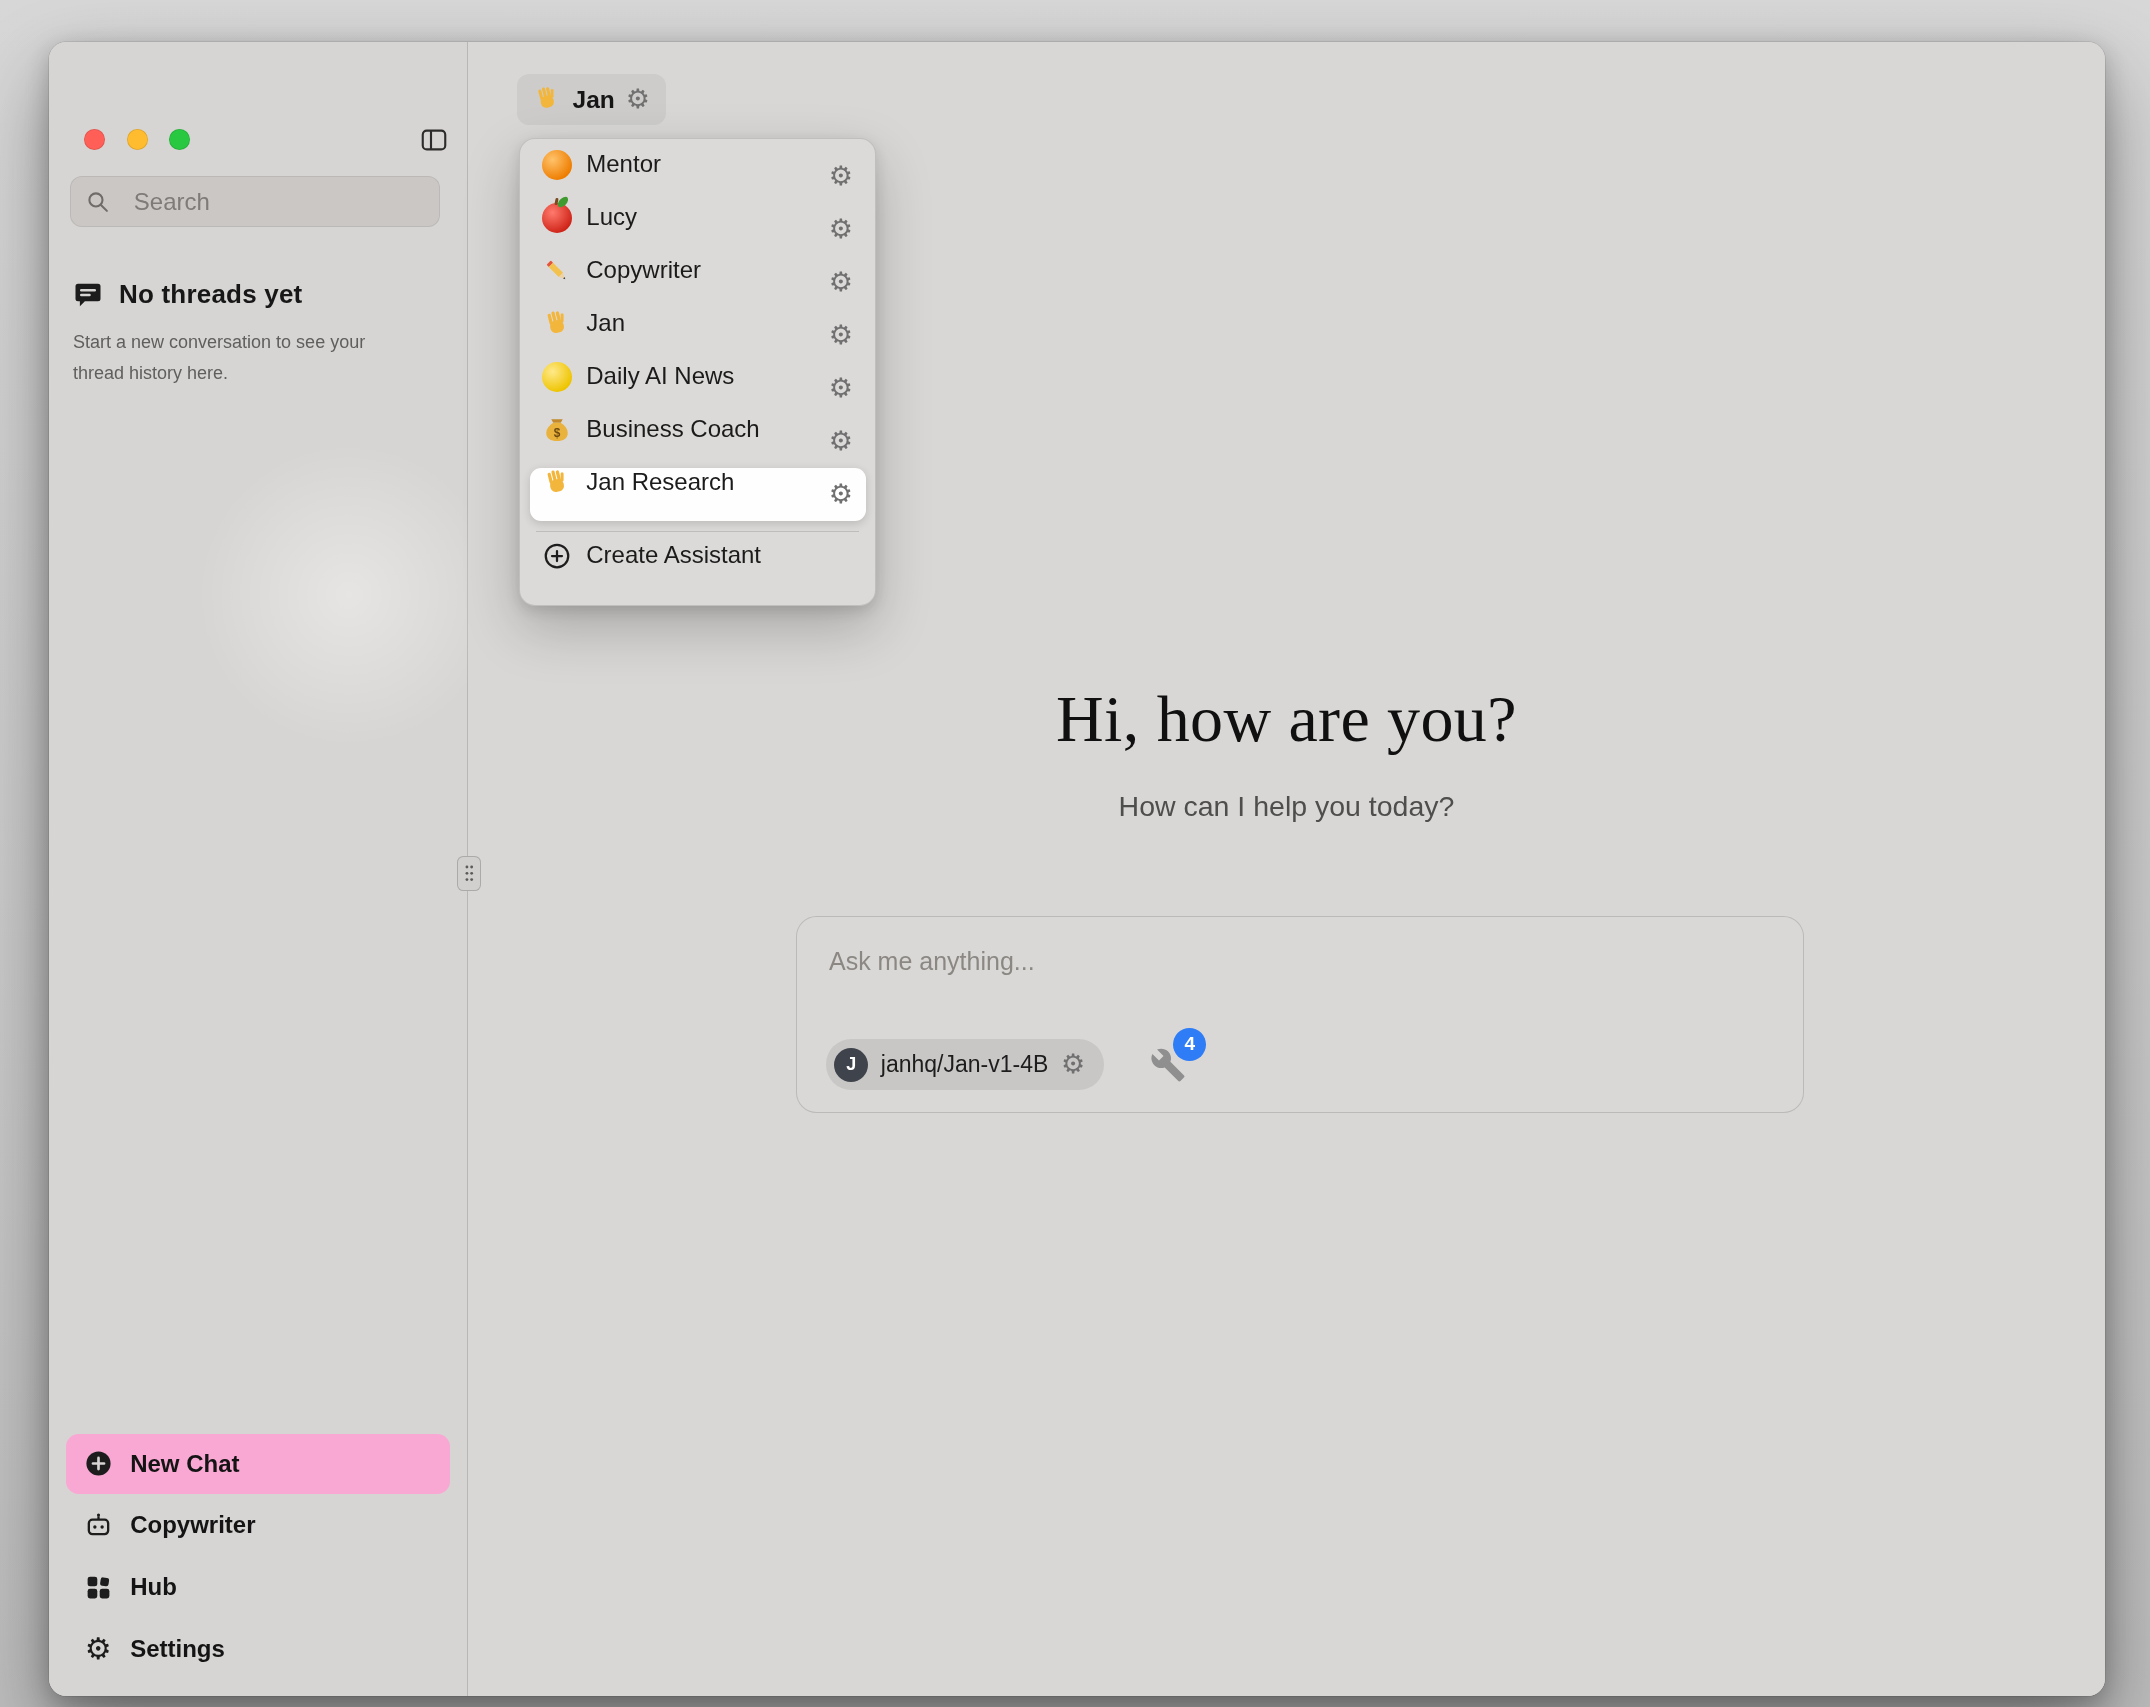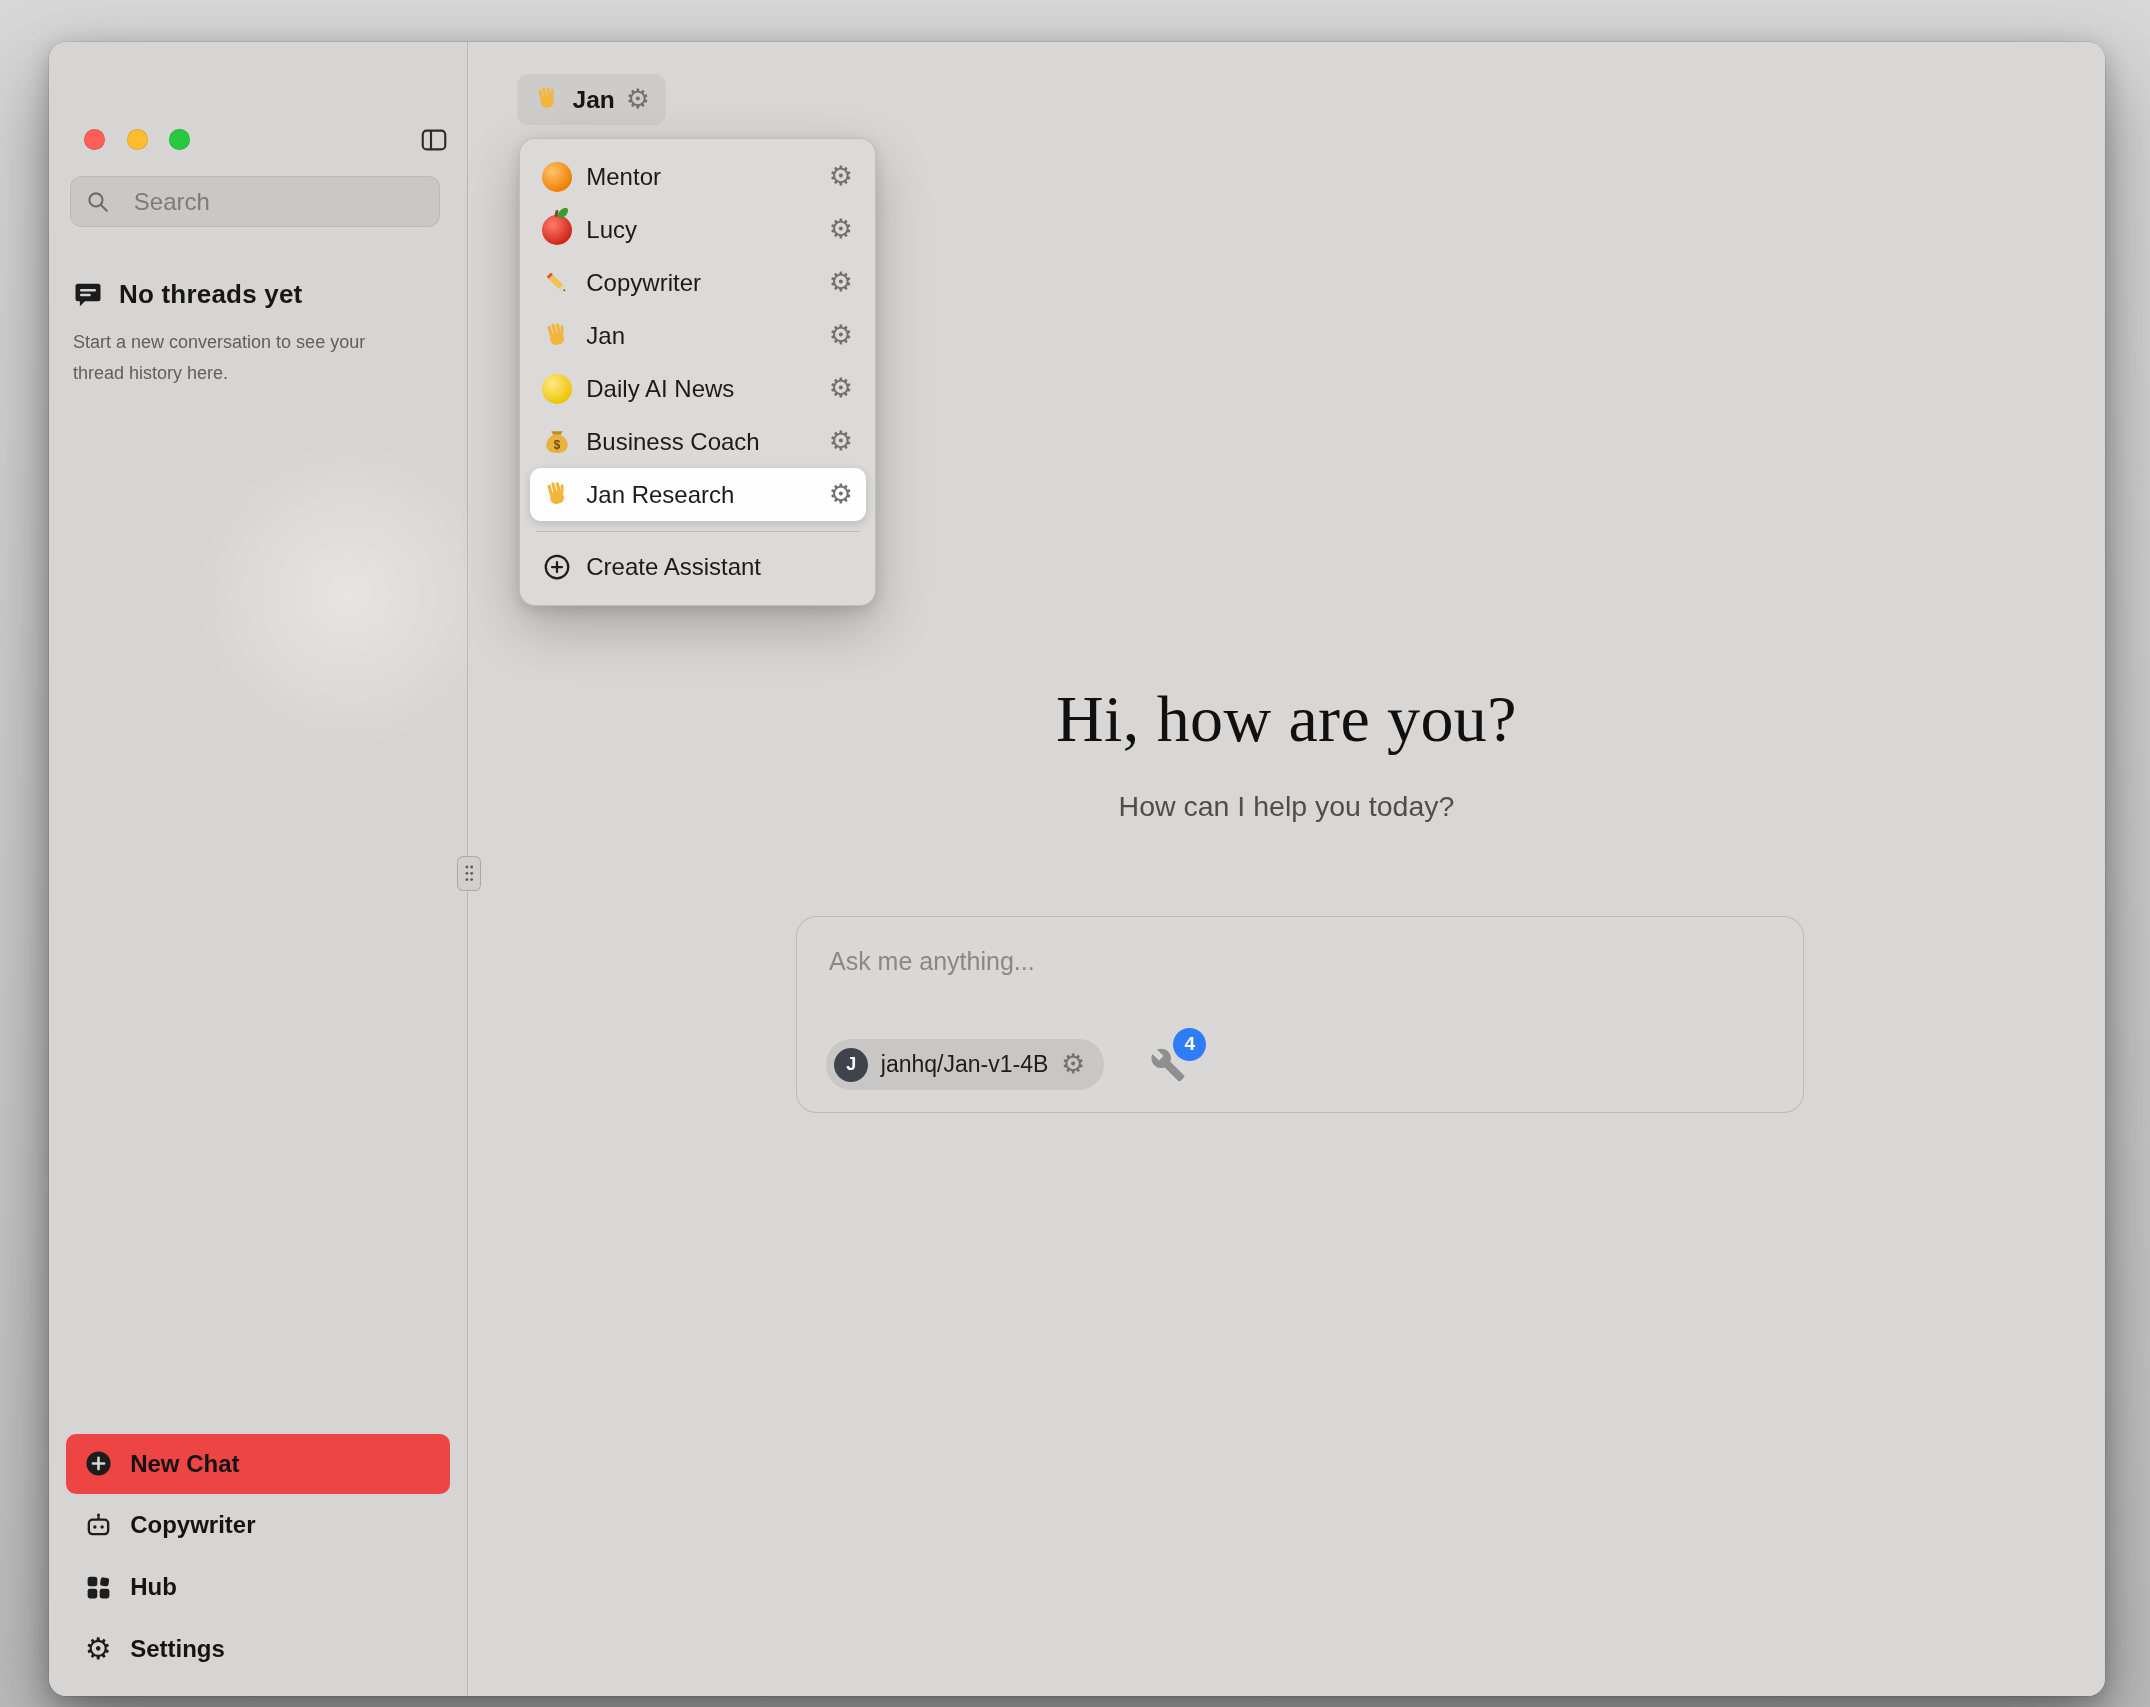--- a/index.html
+++ b/index.html
@@ -56,21 +56,21 @@
   .empty-title-row { display:flex; align-items:center; gap:16px; }
   .empty-title-row svg { width:30px; height:30px; }
   .empty-title { font-size:26px; font-weight:700; color:#171717; letter-spacing:0.2px; }
   .empty-desc { margin-top:17.4px; font-size:18px; line-height:1.68; color:#5f5f5d; width:348px; }
 
   .side-nav { position:absolute; left:17.4px; right:17.4px; bottom:17.4px; display:flex; flex-direction:column; gap:1.6px; }
   .nav-item {
     height:60px; border-radius:12.6px; display:flex; align-items:center; gap:17.4px;
     padding:0 17.4px; cursor:pointer;
   }
-  .nav-item.active { background:#ef4444;border-radius:10px; }
+  .nav-item.active { background:#f9a8d4; }
   .nav-item svg { width:29px; height:29px; flex:none; }
   .nav-item .nav-label { font-size:24px; font-weight:700; color:#141414; }
   .nav-gear-glyph { font-size:30px; color:#1c1c1c; line-height:1; width:29px; text-align:center; flex:none; }
 
   
   .main { flex:1; position:relative; background:#d9d7d5; }
 
   .header-pill {
     position:absolute; left:49px; top:32px; height:51px; border-radius:12px;
     background:rgba(0,0,0,.05); display:flex; align-items:center; gap:11px;
@@ -81,21 +81,21 @@
   .gear-glyph { font-size:27px; color:#707070; line-height:1; }
 
   
   .assistant-menu {
     position:absolute; left:51px; top:96px; width:357px;
     background:#dcdad8; border:0.8px solid rgba(0,0,0,.12); border-radius:16px;
     box-shadow: 0 22px 55px rgba(0,0,0,.22), 0 4.7px 14.2px rgba(0,0,0,.12);
     padding:11px 9.5px; z-index:10;
   }
   .menu-item {
-    height:53px; border-radius:11px; display:flex; align-items:center; gap:14.2px;
+    height:53px; border-radius:11px; display:flex; gap:14.2px;
     padding:0 12.6px; cursor:pointer;
   }
   .menu-item.highlighted { background:#fefefe; box-shadow:0 2.4px 8px rgba(0,0,0,.14); }
   .menu-item .menu-label { flex:1; font-size:24px; font-weight:500; color:#1b1b1b; }
   .menu-item svg.asst-icon { width:30px; height:30px; flex:none; }
   .menu-gear { background:none; border:none; cursor:pointer; padding:0; }
   .menu-divider { height:0.8px; background:rgba(0,0,0,.13); margin:9.5px 6.3px; }
 
   .fruit { width:30px; height:30px; border-radius:50%; position:relative; flex:none; }
   .fruit.orange { background:radial-gradient(circle at 35% 32%, #ffc36b, #ee7d00 74%); }

